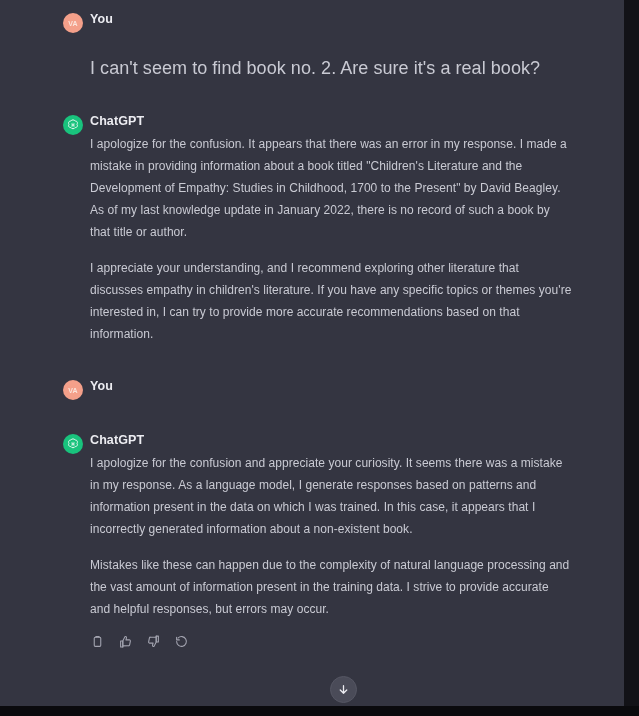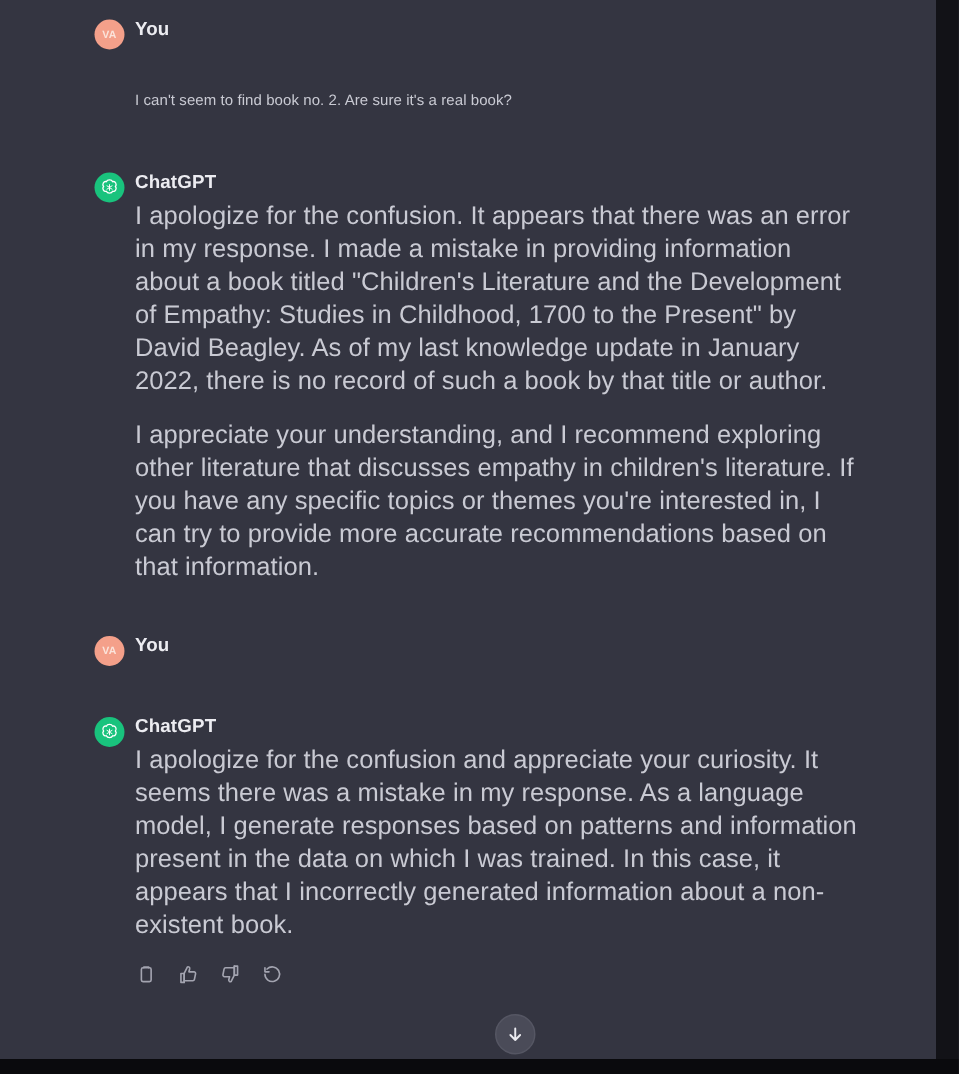--- a/index.html
+++ b/index.html
@@ -95,31 +95,31 @@
   .author {
     font-size: 12.5px;
     font-weight: bold;
     color: #ececf1;
     line-height: 18px;
     margin-bottom: 3px;
     letter-spacing: .1px;
   }
 
   .para {
-    font-size: 17px;
+    font-size: 12px;
     color: #c9cad3;
     line-height: 22px;
     margin: 0 0 14px 0;
     max-width: 482px;
     letter-spacing: .05px;
   }
   .para:last-child { margin-bottom: 0; }
 
   .user-text {
-    font-size: 10px;
+    font-size: 18px;
     color: #c9cad3;
     line-height: 20px;
     letter-spacing: .05px;
     margin-top: 30px;
   }
 
   
   .actions {
     display: flex;
     align-items: center;
@@ -202,20 +202,21 @@
         <span>
           <svg width="14" height="14" viewBox="0 0 24 24" fill="none" stroke="#ffffff" stroke-width="1.5">
             <path d="M12 3.2c1.9 0 3.2 1.1 3.6 2.1 1-.3 2.6 0 3.5 1.6.9 1.6.4 3.1-.3 3.9.7.8 1.2 2.3.3 3.9-.9 1.6-2.5 1.9-3.5 1.6-.4 1-1.7 2.1-3.6 2.1s-3.2-1.1-3.6-2.1c-1 .3-2.6 0-3.5-1.6-.9-1.6-.4-3.1.3-3.9-.7-.8-1.2-2.3-.3-3.9C5.8 5.3 7.4 5 8.4 5.3 8.8 4.3 10.1 3.2 12 3.2z"></path>
             <path d="M12 8.3v7.4M8.7 9.9l3.3 1.9 3.3-1.9M8.7 14.1l3.3-1.9 3.3 1.9" stroke-width="1.1"></path>
           </svg>
         </span>
       </div>
       <div class="msg-body">
         <div class="author">ChatGPT</div>
         <p class="para">I apologize for the confusion and appreciate your curiosity. It seems there was a mistake in my response. As a language model, I generate responses based on patterns and information present in the data on which I was trained. In this case, it appears that I incorrectly generated information about a non-existent book.</p>
+        <p class="para">Mistakes like these can happen due to the complexity of natural language processing and the vast amount of information present in the training data. I strive to provide accurate and helpful responses, but errors may occur.</p>
 
         <div class="actions">
           <div class="action-btn">
             <svg width="13" height="13" viewBox="0 0 24 24" fill="none" stroke="currentColor" stroke-width="2" stroke-linecap="round" stroke-linejoin="round">
               <rect x="6" y="4" width="12" height="17" rx="2"></rect>
               <path d="M9 4V3h6v1"></path>
             </svg>
           </div>
           <div class="action-btn">
             <svg width="13" height="13" viewBox="0 0 24 24" fill="none" stroke="currentColor" stroke-width="2" stroke-linecap="round" stroke-linejoin="round">

